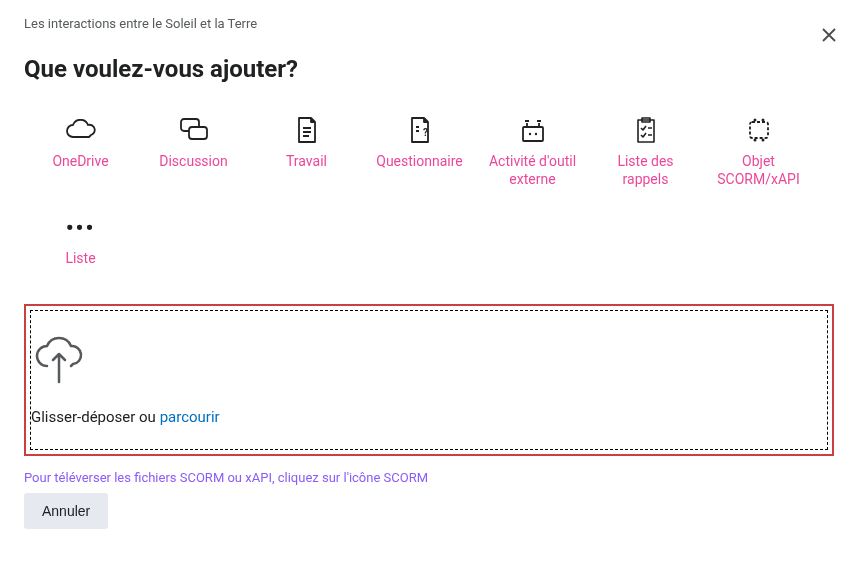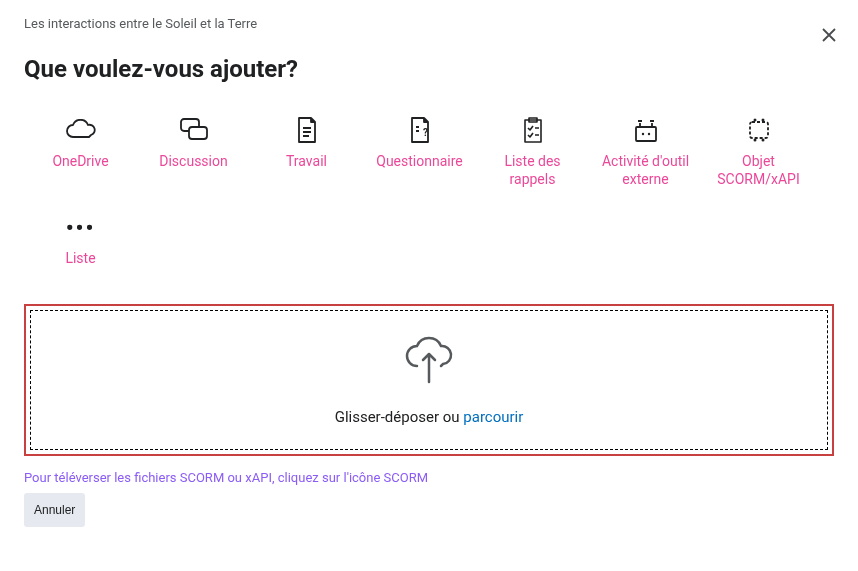--- a/index.html
+++ b/index.html
@@ -6,26 +6,26 @@
 body{font-family:-apple-system,BlinkMacSystemFont,"Segoe UI",Roboto,sans-serif;background:#fff;color:#202122;width:858px;height:571px;overflow:hidden;position:relative}
 .modal{padding:16px 24px 24px}
 .breadcrumb{font-size:13px;color:#565a5c;margin-bottom:24px}
 .title{font-size:24px;font-weight:700;margin-bottom:20px}
 .close{position:absolute;top:24px;right:18px;cursor:pointer;font-size:14px;color:#494c4e;background:none;border:none;padding:4px}
 .grid{display:flex;flex-wrap:wrap;gap:0;margin-bottom:24px}
 .tile{width:113px;display:flex;flex-direction:column;align-items:center;justify-content:flex-start;padding:12px 4px;cursor:pointer;text-align:center}
 .tile-icon{height:30px;display:flex;align-items:center;justify-content:center;margin-bottom:8px;color:#202122}
 .tile-label{font-size:14px;color:#ec4899;line-height:1.25}
 .dropzone-wrap{border:2px solid #c94040;padding:4px;margin-bottom:14px}
-.dropzone{border:1px dashed #000;height:140px;display:flex;flex-direction:column;align-items:center;justify-content:center;gap:18px}
+.dropzone{border:1px dashed #000;height:140px;display:flex;flex-direction:column;align-items:flex-start;justify-content:center;gap:18px}
 .upload-icon{color:#565a5c}
 .drop-text{font-size:15px;color:#202122}
 .drop-text a{color:#006fbf;text-decoration:none}
 .help{font-size:13px;color:#8b5cf6;margin-bottom:8px}
-.cancel{background:#e6eaf0;border:none;padding:10px 10px;font-size:12px;color:#202122;cursor:pointer;border-radius:3px}
+.cancel{background:#e6eaf0;border:none;padding:10px 18px;font-size:14px;color:#202122;cursor:pointer;border-radius:3px}
 .more-dots{font-size:22px;font-weight:bold;letter-spacing:2px}
 </style>
 </head>
 <body>
 
 <div class="modal">
   <button class="close">
     <svg width="14" height="14" viewBox="0 0 14 14">
         <path d="M1 1 L13 13 M13 1 L1 13" stroke="currentColor" stroke-width="1.8" fill="none"></path>
       </svg>
@@ -69,37 +69,37 @@
         <svg width="24" height="28" viewBox="0 0 24 28">
             <path d="M4 2 H16 L20 6 V26 H4 Z M16 2 V6 H20 M8 11 H11 M8 15 H11" fill="none" stroke="currentColor" stroke-width="1.8" stroke-linejoin="round"></path>
             <text x="15" y="20" font-size="10" font-weight="bold" fill="currentColor">?</text>
           </svg>
       </div>
       <div class="tile-label">Questionnaire</div>
     </div>
 
     <div class="tile">
       <div class="tile-icon">
-        <svg width="24" height="28" viewBox="0 0 24 28">
-            <path d="M4 4 H20 V26 H4 Z M8 2 H16 V6 H8 Z M7 12 L9 14 L12 10 M14 12 H18 M7 19 L9 21 L12 17 M14 19 H18" fill="none" stroke="currentColor" stroke-width="1.6" stroke-linejoin="round"></path>
-          </svg>
-      </div>
-      <div class="tile-label">Liste des rappels</div>
-    </div>
-
-    <div class="tile">
-      <div class="tile-icon">
         <svg width="28" height="26" viewBox="0 0 28 26">
             <rect x="4" y="10" width="20" height="14" rx="1" fill="none" stroke="currentColor" stroke-width="1.8"></rect>
             <path d="M8 10 V6 M20 10 V6 M6 4 H10 M18 4 H22" fill="none" stroke="currentColor" stroke-width="1.8"></path>
             <circle cx="11" cy="17" r="1.2" fill="currentColor"></circle>
             <circle cx="17" cy="17" r="1.2" fill="currentColor"></circle>
           </svg>
       </div>
       <div class="tile-label">Activité d'outil externe</div>
+    </div>
+
+    <div class="tile">
+      <div class="tile-icon">
+        <svg width="24" height="28" viewBox="0 0 24 28">
+            <path d="M4 4 H20 V26 H4 Z M8 2 H16 V6 H8 Z M7 12 L9 14 L12 10 M14 12 H18 M7 19 L9 21 L12 17 M14 19 H18" fill="none" stroke="currentColor" stroke-width="1.6" stroke-linejoin="round"></path>
+          </svg>
+      </div>
+      <div class="tile-label">Liste des rappels</div>
     </div>
 
     <div class="tile">
       <div class="tile-icon">
         <svg width="26" height="24" viewBox="0 0 26 24">
             <rect x="4" y="4" width="18" height="16" rx="2" fill="none" stroke="currentColor" stroke-width="1.8" stroke-dasharray="3 2"></rect>
             <circle cx="9" cy="2" r="1.5" fill="currentColor"></circle>
             <circle cx="17" cy="2" r="1.5" fill="currentColor"></circle>
             <circle cx="9" cy="22" r="1.5" fill="currentColor"></circle>
             <circle cx="17" cy="22" r="1.5" fill="currentColor"></circle>

